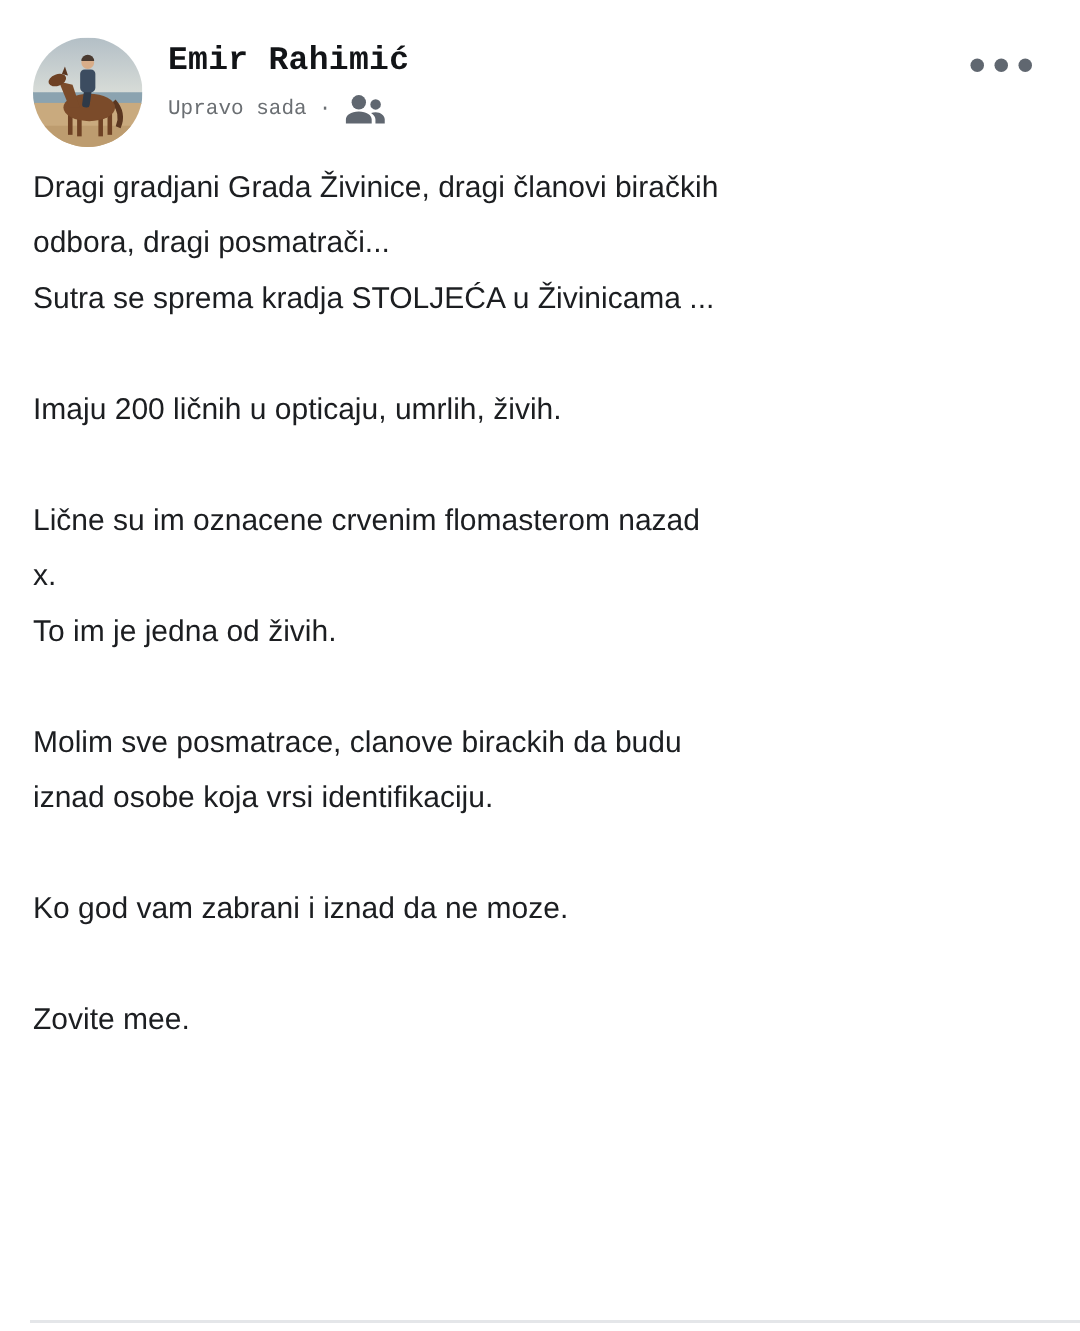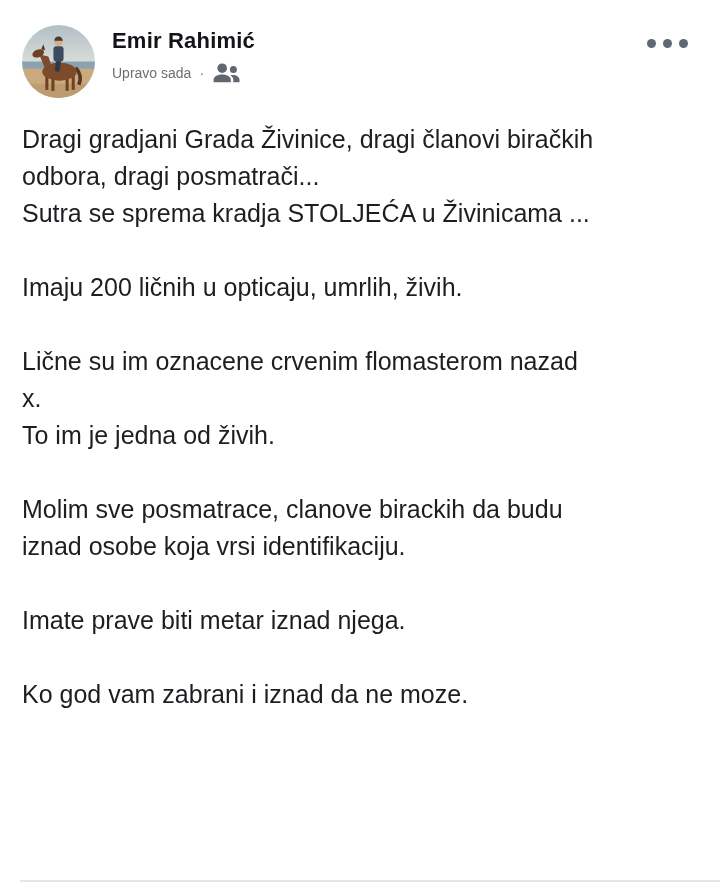--- a/index.html
+++ b/index.html
@@ -22,21 +22,21 @@
     display:flex;
     align-items:flex-start;
     padding:25px 30px 0 22px;
   }
   .avatar{
     width:73px;height:73px;border-radius:50%;
     overflow:hidden;flex:0 0 auto;
     cursor:pointer;
   }
   .avatar svg{display:block;}
-  .header-text{margin-left:17px;padding-top:2px;min-width:0;}
+  .header-text{margin-left:17px;padding-top:2px;min-width:0;font-family:Liberation Mono, monospace;}
   .author{
     font-size:22px;font-weight:700;
     color:var(--author-text);
     line-height:28px;letter-spacing:0.2px;
     cursor:pointer;
   }
   .meta{
     display:flex;align-items:center;gap:8px;
     margin-top:6px;
     color:var(--timestamp-text);
@@ -50,22 +50,22 @@
     background:none;border:none;padding:6px 2px;
     display:flex;gap:7px;align-items:center;
     cursor:pointer;
   }
   .more-button .dot{
     width:9px;height:9px;border-radius:50%;
     background:var(--icon-gray);
   }
   .post-body{
     padding:0 22px;
-    margin-top:23px;
-    font-size:25px;
+    margin-top:9px;
+    font-size:20px;
     line-height:37px;
     color:var(--body-text);
   }
   .post-paragraph{
     white-space:pre-line;
     margin:0 0 37px 0;
   }
   .post-paragraph:last-child{margin-bottom:0;}
   .bottom-divider{
     position:absolute;
@@ -136,19 +136,19 @@
   <main class="post-body">
       <div class="post-paragraph">Dragi gradjani Grada Živinice, dragi članovi biračkih
 odbora, dragi posmatrači...
 Sutra se sprema kradja STOLJEĆA u Živinicama ...</div>
       <div class="post-paragraph">Imaju 200 ličnih u opticaju, umrlih, živih.</div>
       <div class="post-paragraph">Lične su im oznacene crvenim flomasterom nazad
 x.
 To im je jedna od živih.</div>
       <div class="post-paragraph">Molim sve posmatrace, clanove birackih da budu
 iznad osobe koja vrsi identifikaciju.</div>
-      <div class="post-paragraph">Imate prave biti metar iznad njega.</div>
       <div class="post-paragraph">Ko god vam zabrani i iznad da ne moze.</div>
+      <div class="post-paragraph">Zovite mee.</div>
     </main>
 
   <div class="bottom-divider"></div>
 
 </div>
 
 </body></html>

